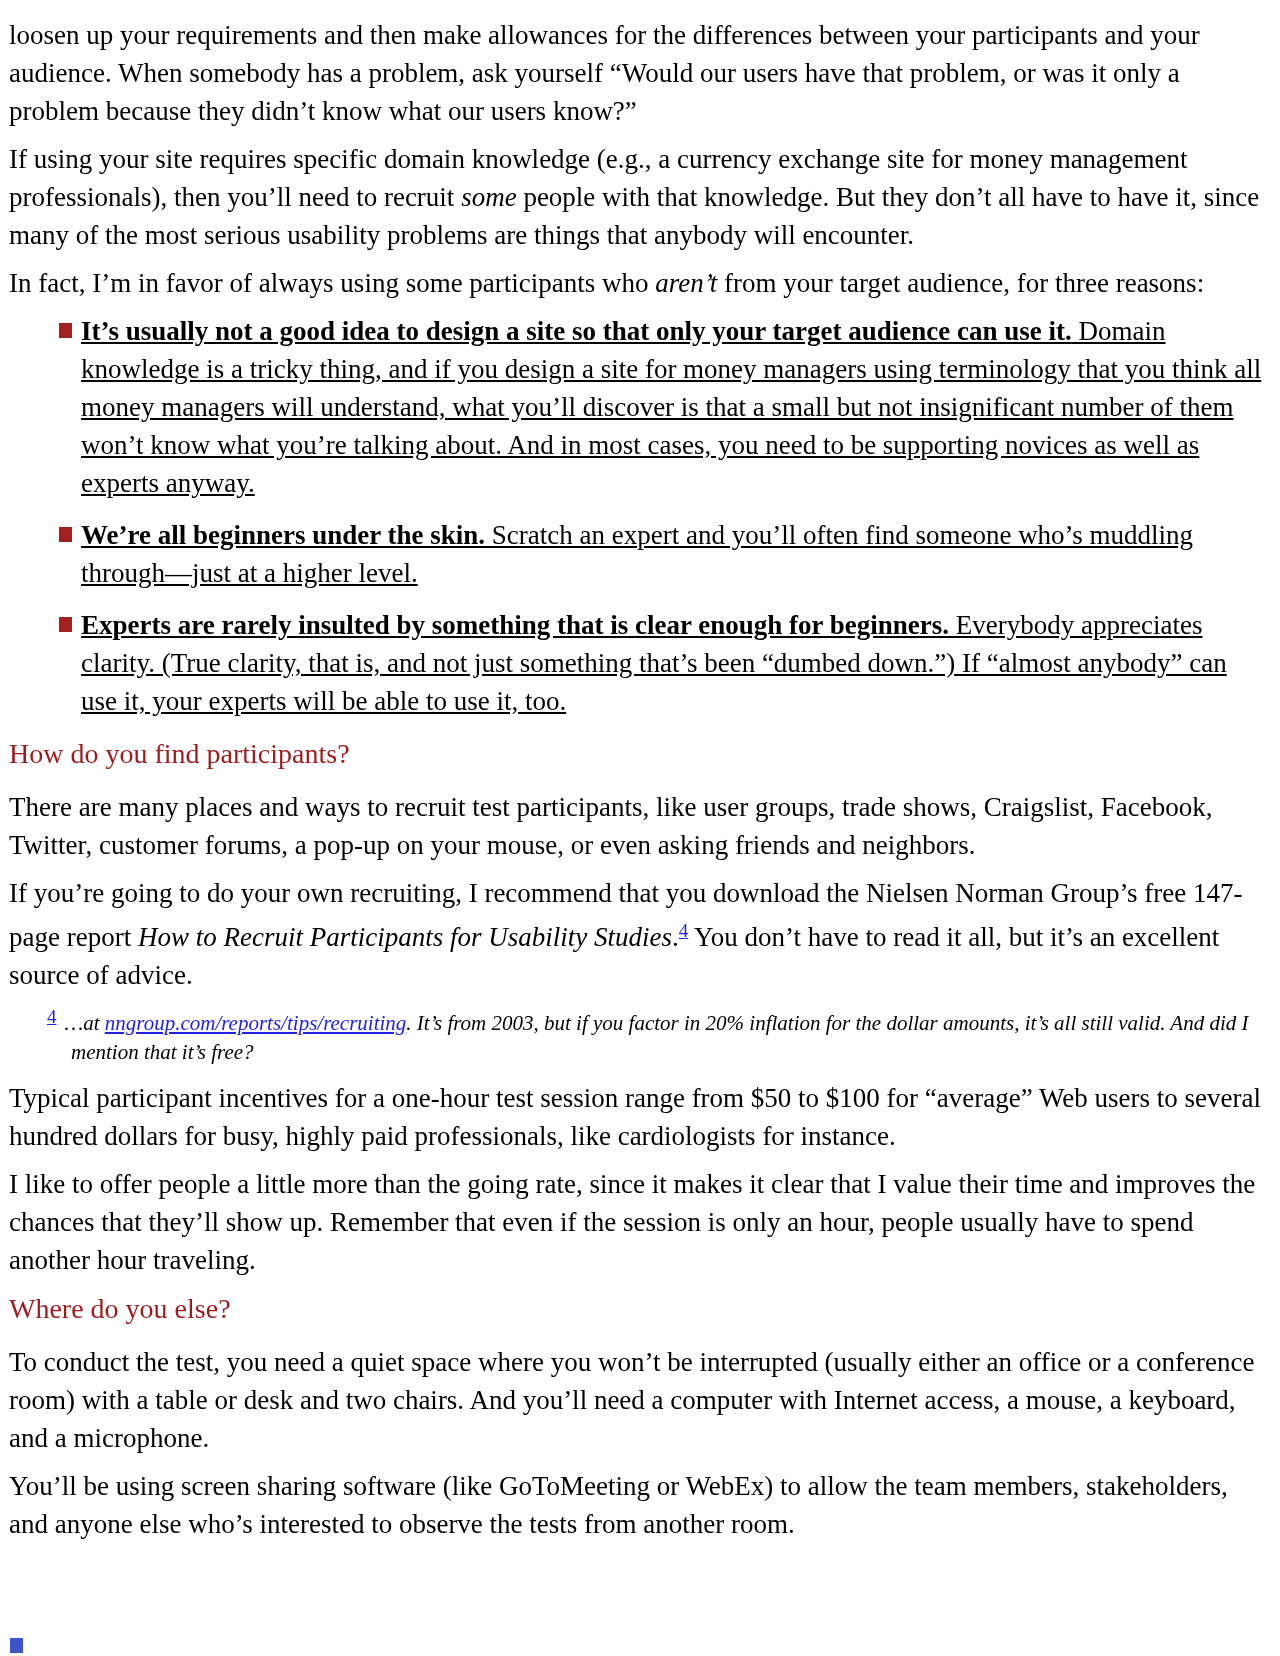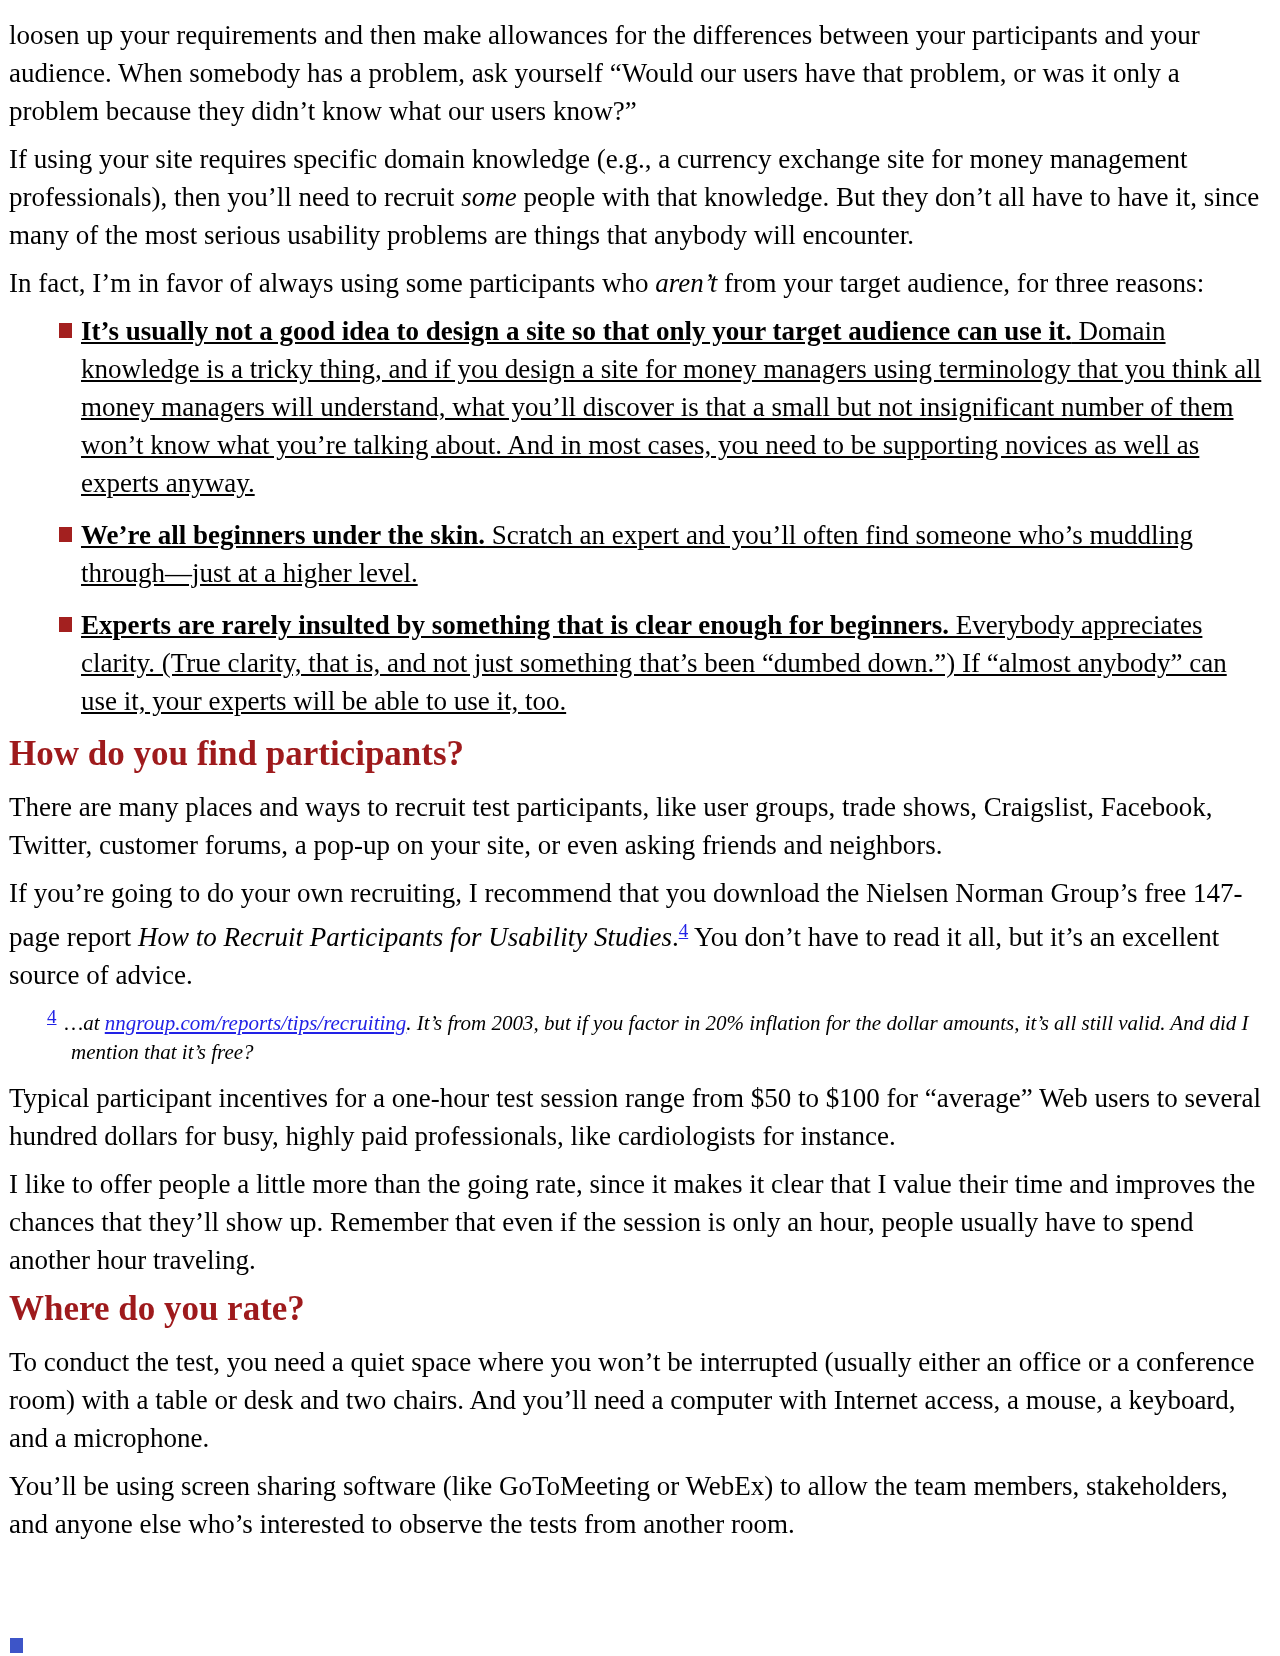--- a/index.html
+++ b/index.html
@@ -41,23 +41,23 @@
     position: absolute;
     left: 50px;
     top: 11px;
     width: 13px;
     height: 15px;
     background: var(--bullet-color, #a3201f);
   }
 
   h2.section {
     color: var(--heading-color, #9e1a1c);
-    font-size: 35px;
+    font-size: 28px;
     line-height: 40px;
-    font-weight: bold;
+    font-weight: normal;
     margin: 8px 0 14px 0;
   }
 
   .footnote {
     font-style: italic;
     font-size: 21px;
     line-height: 29px;
     margin: -2px 0 12px 0;
     padding-left: 62px;
     text-indent: -24px;
@@ -121,40 +121,40 @@
     </li>
     <li class="bullet-item">
       <span class="bullet-square"></span>
       <b class="lead">Experts are rarely insulted by something that is clear enough for beginners.</b><span> Everybody appreciates clarity. (True clarity, that is, and not just something that’s been “dumbed down.”) If “almost anybody” can use it, your experts will be able to use it, too.</span>
     </li>
   </ul>
 
   <h2 class="section">How do you find participants?</h2>
 
   <p class="para">
-    <span>There are many places and ways to recruit test participants, like user groups, trade shows, Craigslist, Facebook, Twitter, customer forums, a pop-up on your site, or even asking friends and neighbors.</span>
+    <span>There are many places and ways to recruit test participants, like user groups, trade shows, Craigslist, Facebook, Twitter, customer forums, a pop-up on your mouse, or even asking friends and neighbors.</span>
   </p>
 
   <p class="para">
     <span>If you’re going to do your own recruiting, I recommend that you download the Nielsen Norman Group’s free 147-page report </span><i>How to Recruit Participants for Usability Studies</i><span>.</span><a class="suplink">4</a><span> You don’t have to read it all, but it’s an excellent source of advice.</span>
   </p>
 
   <div class="footnote">
     <a class="fn-marker">4</a><span>…at </span><a class="fn-link">nngroup.com/reports/tips/recruiting</a><span>. It’s from 2003, but if you factor in 20% inflation for the dollar amounts, it’s all still valid. And did I mention that it’s free?</span>
   </div>
 
   <p class="para">
     <span>Typical participant incentives for a one-hour test session range from $50 to $100 for “average” Web users to several hundred dollars for busy, highly paid professionals, like cardiologists for instance.</span>
   </p>
 
   <p class="para">
     <span>I like to offer people a little more than the going rate, since it makes it clear that I value their time and improves the chances that they’ll show up. Remember that even if the session is only an hour, people usually have to spend another hour traveling.</span>
   </p>
 
-  <h2 class="section">Where do you rate?</h2>
+  <h2 class="section">Where do you else?</h2>
 
   <p class="para">
     <span>To conduct the test, you need a quiet space where you won’t be interrupted (usually either an office or a conference room) with a table or desk and two chairs. And you’ll need a computer with Internet access, a mouse, a keyboard, and a microphone.</span>
   </p>
 
   <p class="para">
     <span>You’ll be using screen sharing software (like GoToMeeting or WebEx) to allow the team members, stakeholders, and anyone else who’s interested to observe the tests from another room.</span>
   </p>
 
 </div>

